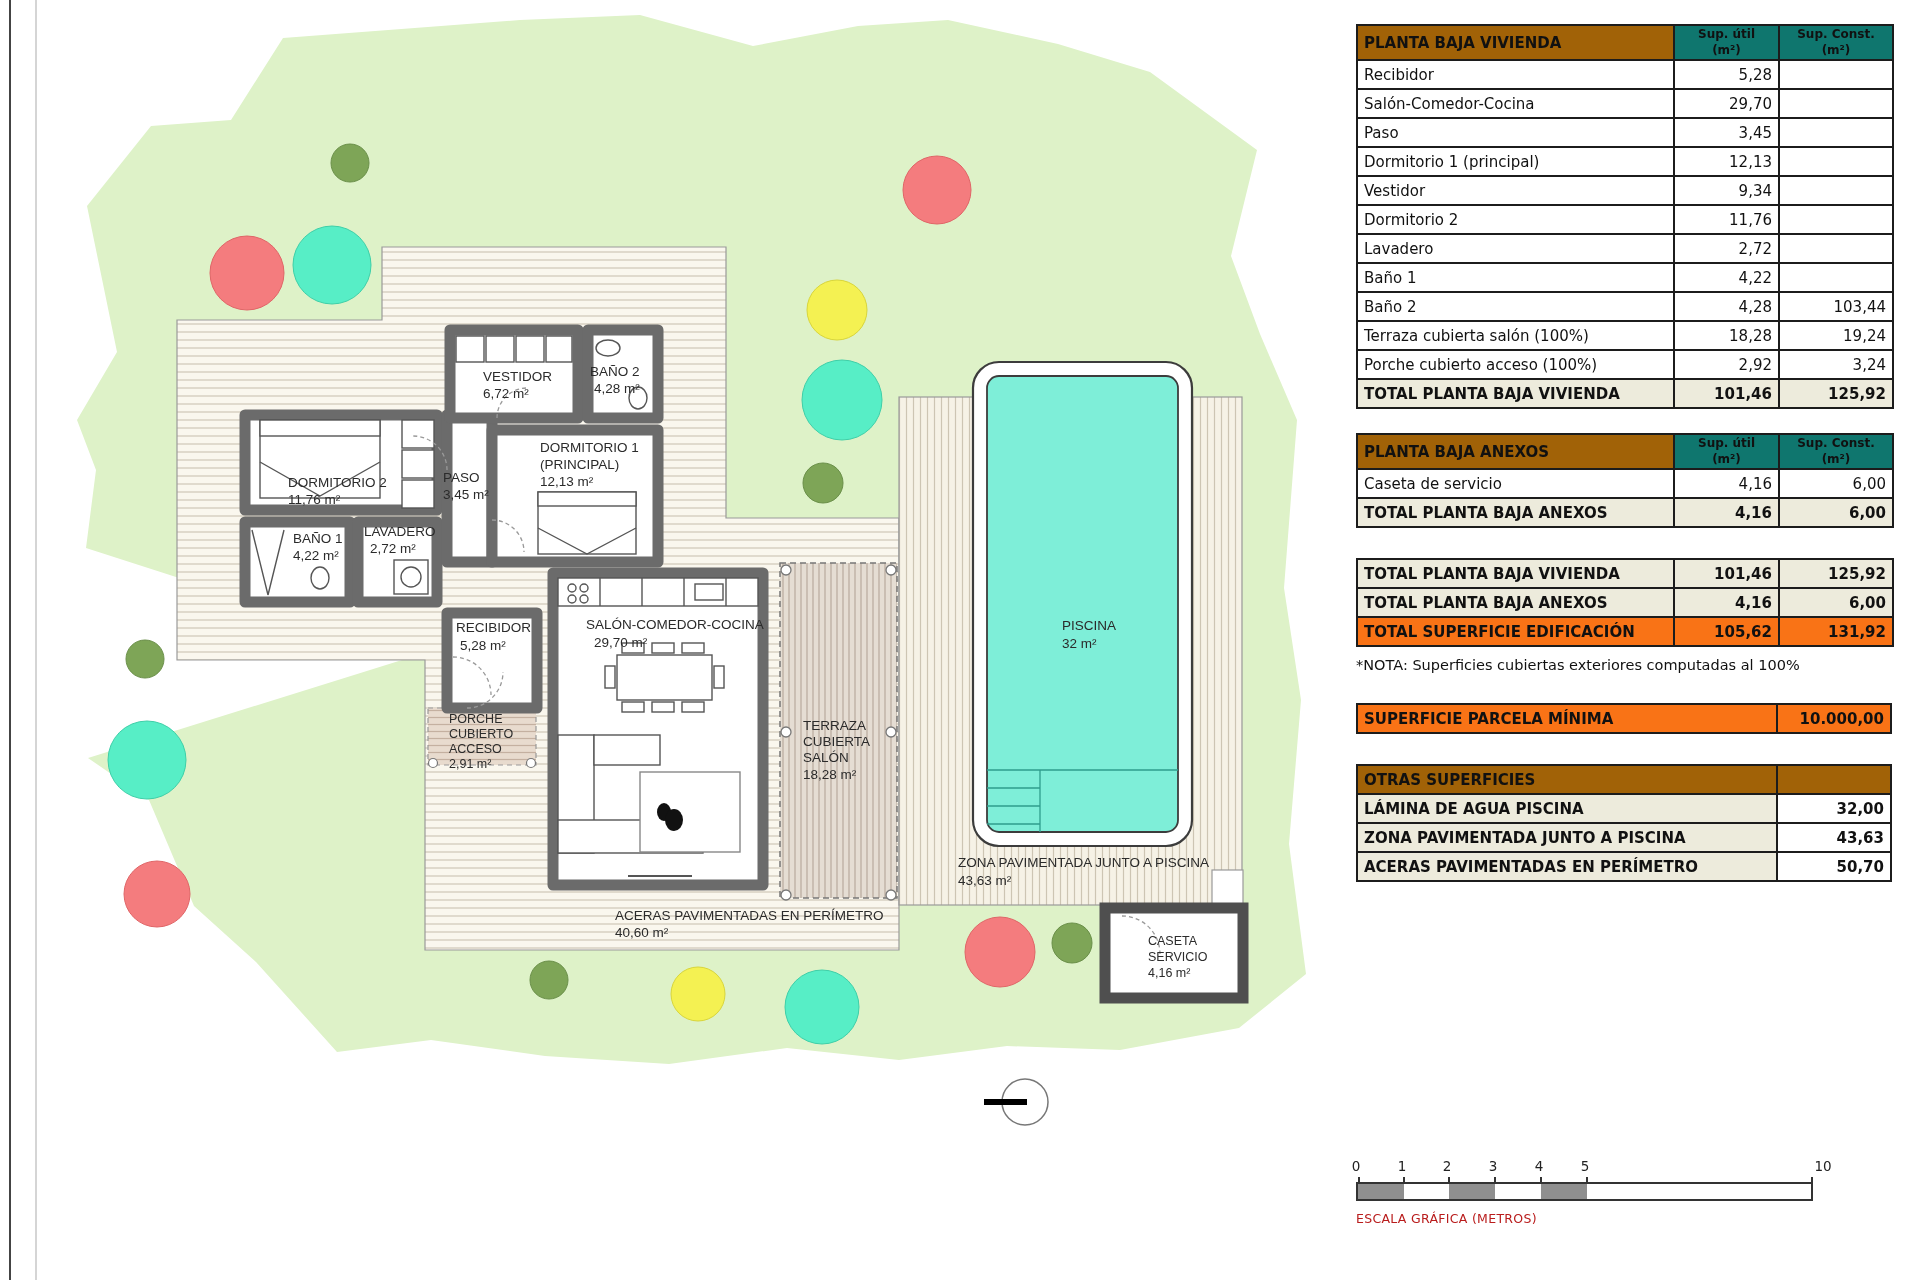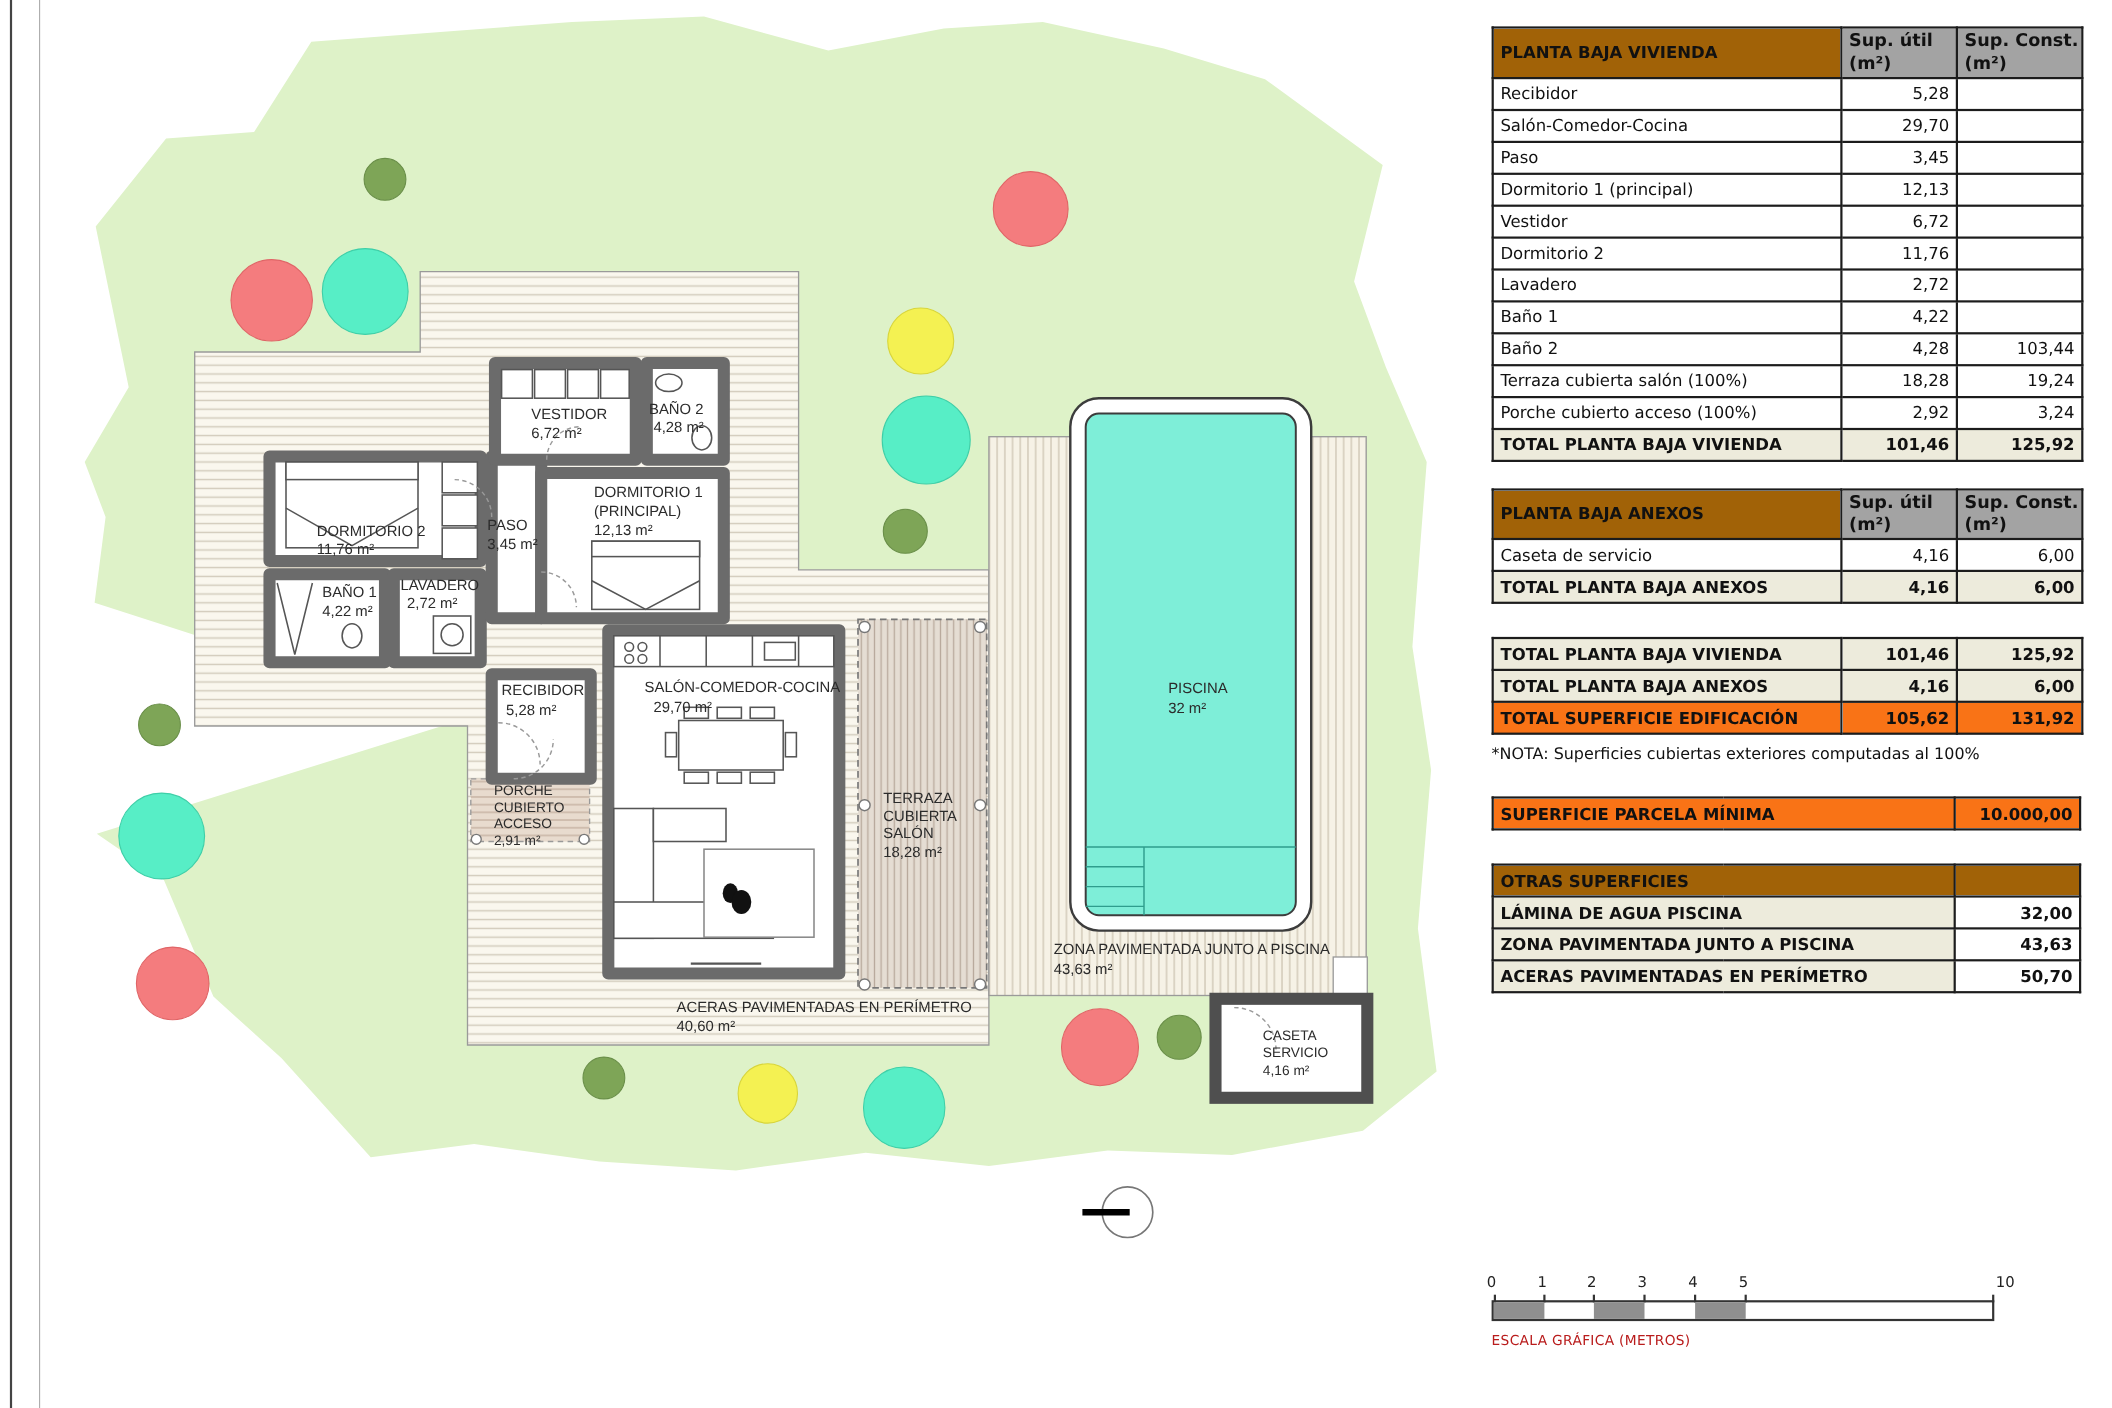--- a/index.html
+++ b/index.html
@@ -7,21 +7,21 @@
   #plan-svg{position:absolute;left:0;top:0;}
   
   #panel{position:absolute;left:1345px;top:0;width:575px;height:1280px;font-family:"DejaVu Sans",sans-serif;color:#111;}
   .ttl{margin:6px 0 0 11px;width:530px;font-size:16px;font-weight:bold;letter-spacing:.2px;
        padding-bottom:5px;border-bottom:2px solid #2a2a2a;}
   table.t{border-collapse:collapse;table-layout:fixed;width:530px;margin-left:11px;font-size:15px;}
   table.t td{border:2px solid #1c1c1c;padding:1px 6px;height:25px;overflow:hidden;white-space:nowrap;}
   td.c1{width:303px;} td.c2{width:91px;} td.c3{width:100px;}
   td.v{text-align:right;}
   td.hd{background:#a16207;font-weight:bold;}
-  .ch{background:#a3a3a3;font-weight:bold;font-size:16px;line-height:1.3;vertical-align:middle;}
+  .ch{background:#0f766e;font-weight:bold;text-align:center;font-size:12px;line-height:1.3;vertical-align:middle;}
   .beige{background:#edebdc;font-weight:bold;}
   .blue{background:#f97316;font-weight:bold;}
   .mt24{margin-top:24px;} .mt30{margin-top:30px;}
   #nota{margin:10px 0 0 11px;font-size:14.5px;}
   
   #scalebar{position:absolute;left:11px;top:1158px;width:470px;}
   #sb-nums{position:relative;height:18px;font-size:13.5px;color:#222;}
   #sb-nums span{position:absolute;transform:translateX(-50%);}
   #sb-bar{position:relative;margin-top:6px;width:457px;height:19px;border:2px solid #333;background:#fff;box-sizing:border-box;}
   #sb-bar .seg{position:absolute;top:0;height:100%;background:#8f8f8f;}
@@ -266,21 +266,21 @@
             <td class="c2 v">3,45</td>
             <td class="c3 v"></td>
           </tr>
     <tr>
             <td class="c1">Dormitorio 1 (principal)</td>
             <td class="c2 v">12,13</td>
             <td class="c3 v"></td>
           </tr>
     <tr>
             <td class="c1">Vestidor</td>
-            <td class="c2 v">6,72</td>
+            <td class="c2 v">9,34</td>
             <td class="c3 v"></td>
           </tr>
     <tr>
             <td class="c1">Dormitorio 2</td>
             <td class="c2 v">11,76</td>
             <td class="c3 v"></td>
           </tr>
     <tr>
             <td class="c1">Lavadero</td>
             <td class="c2 v">2,72</td>

